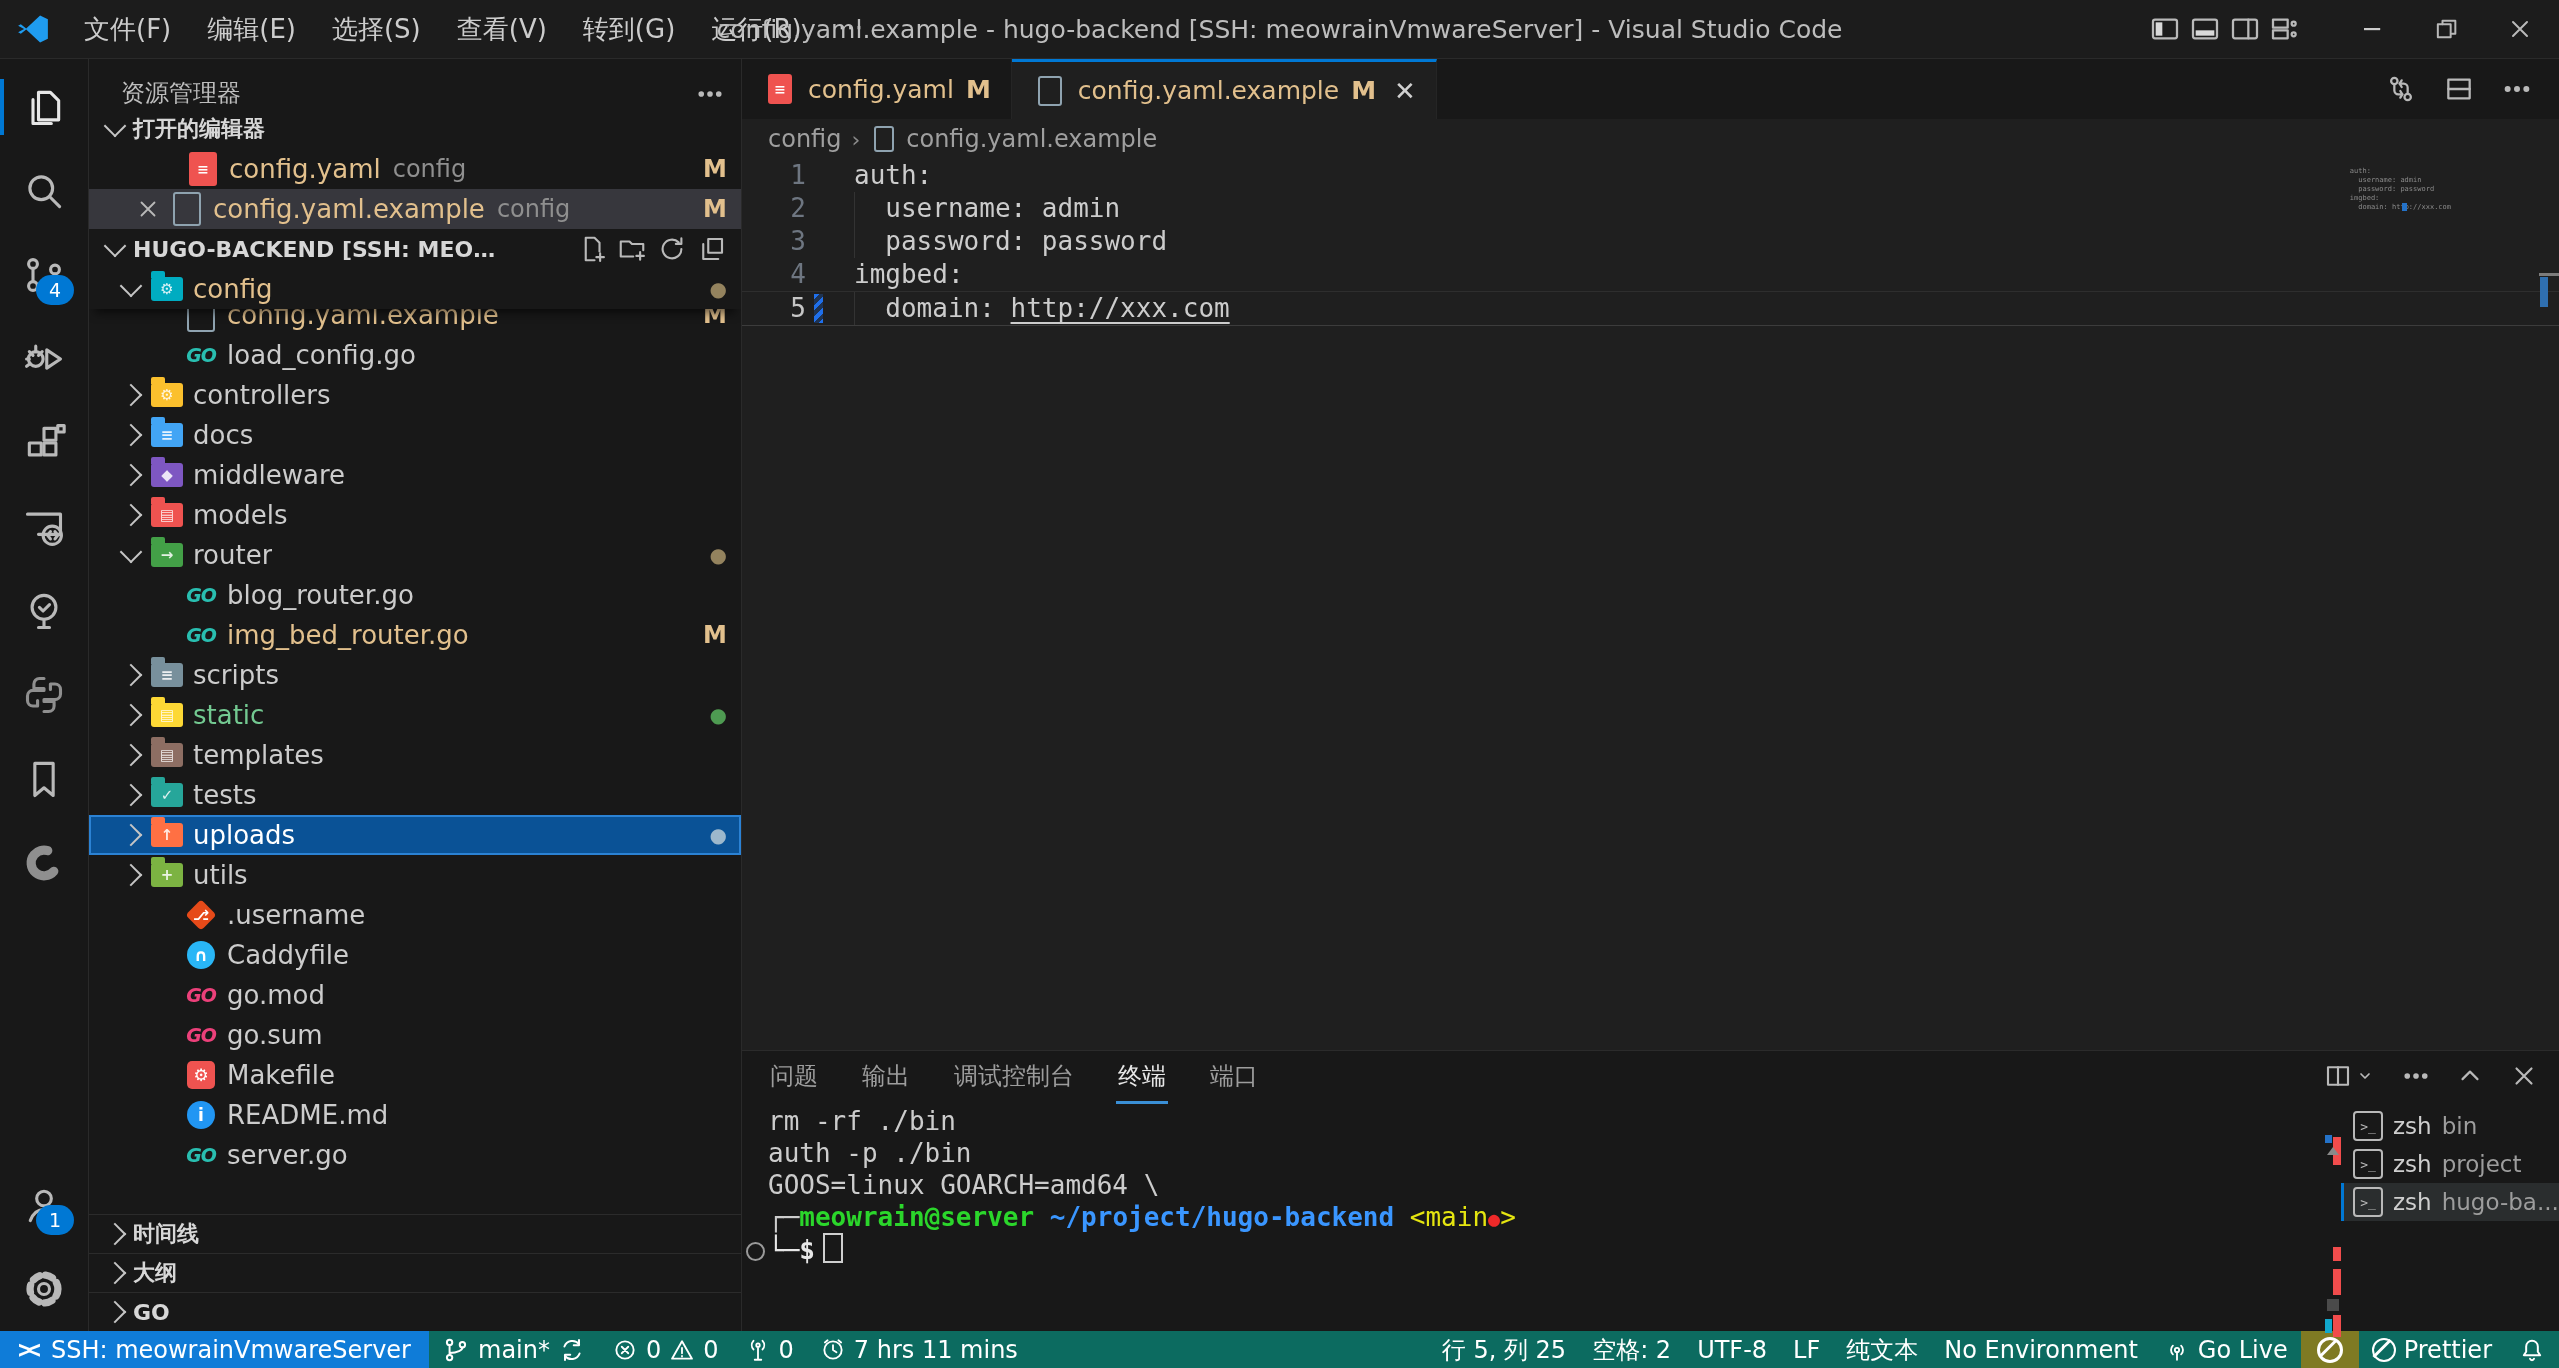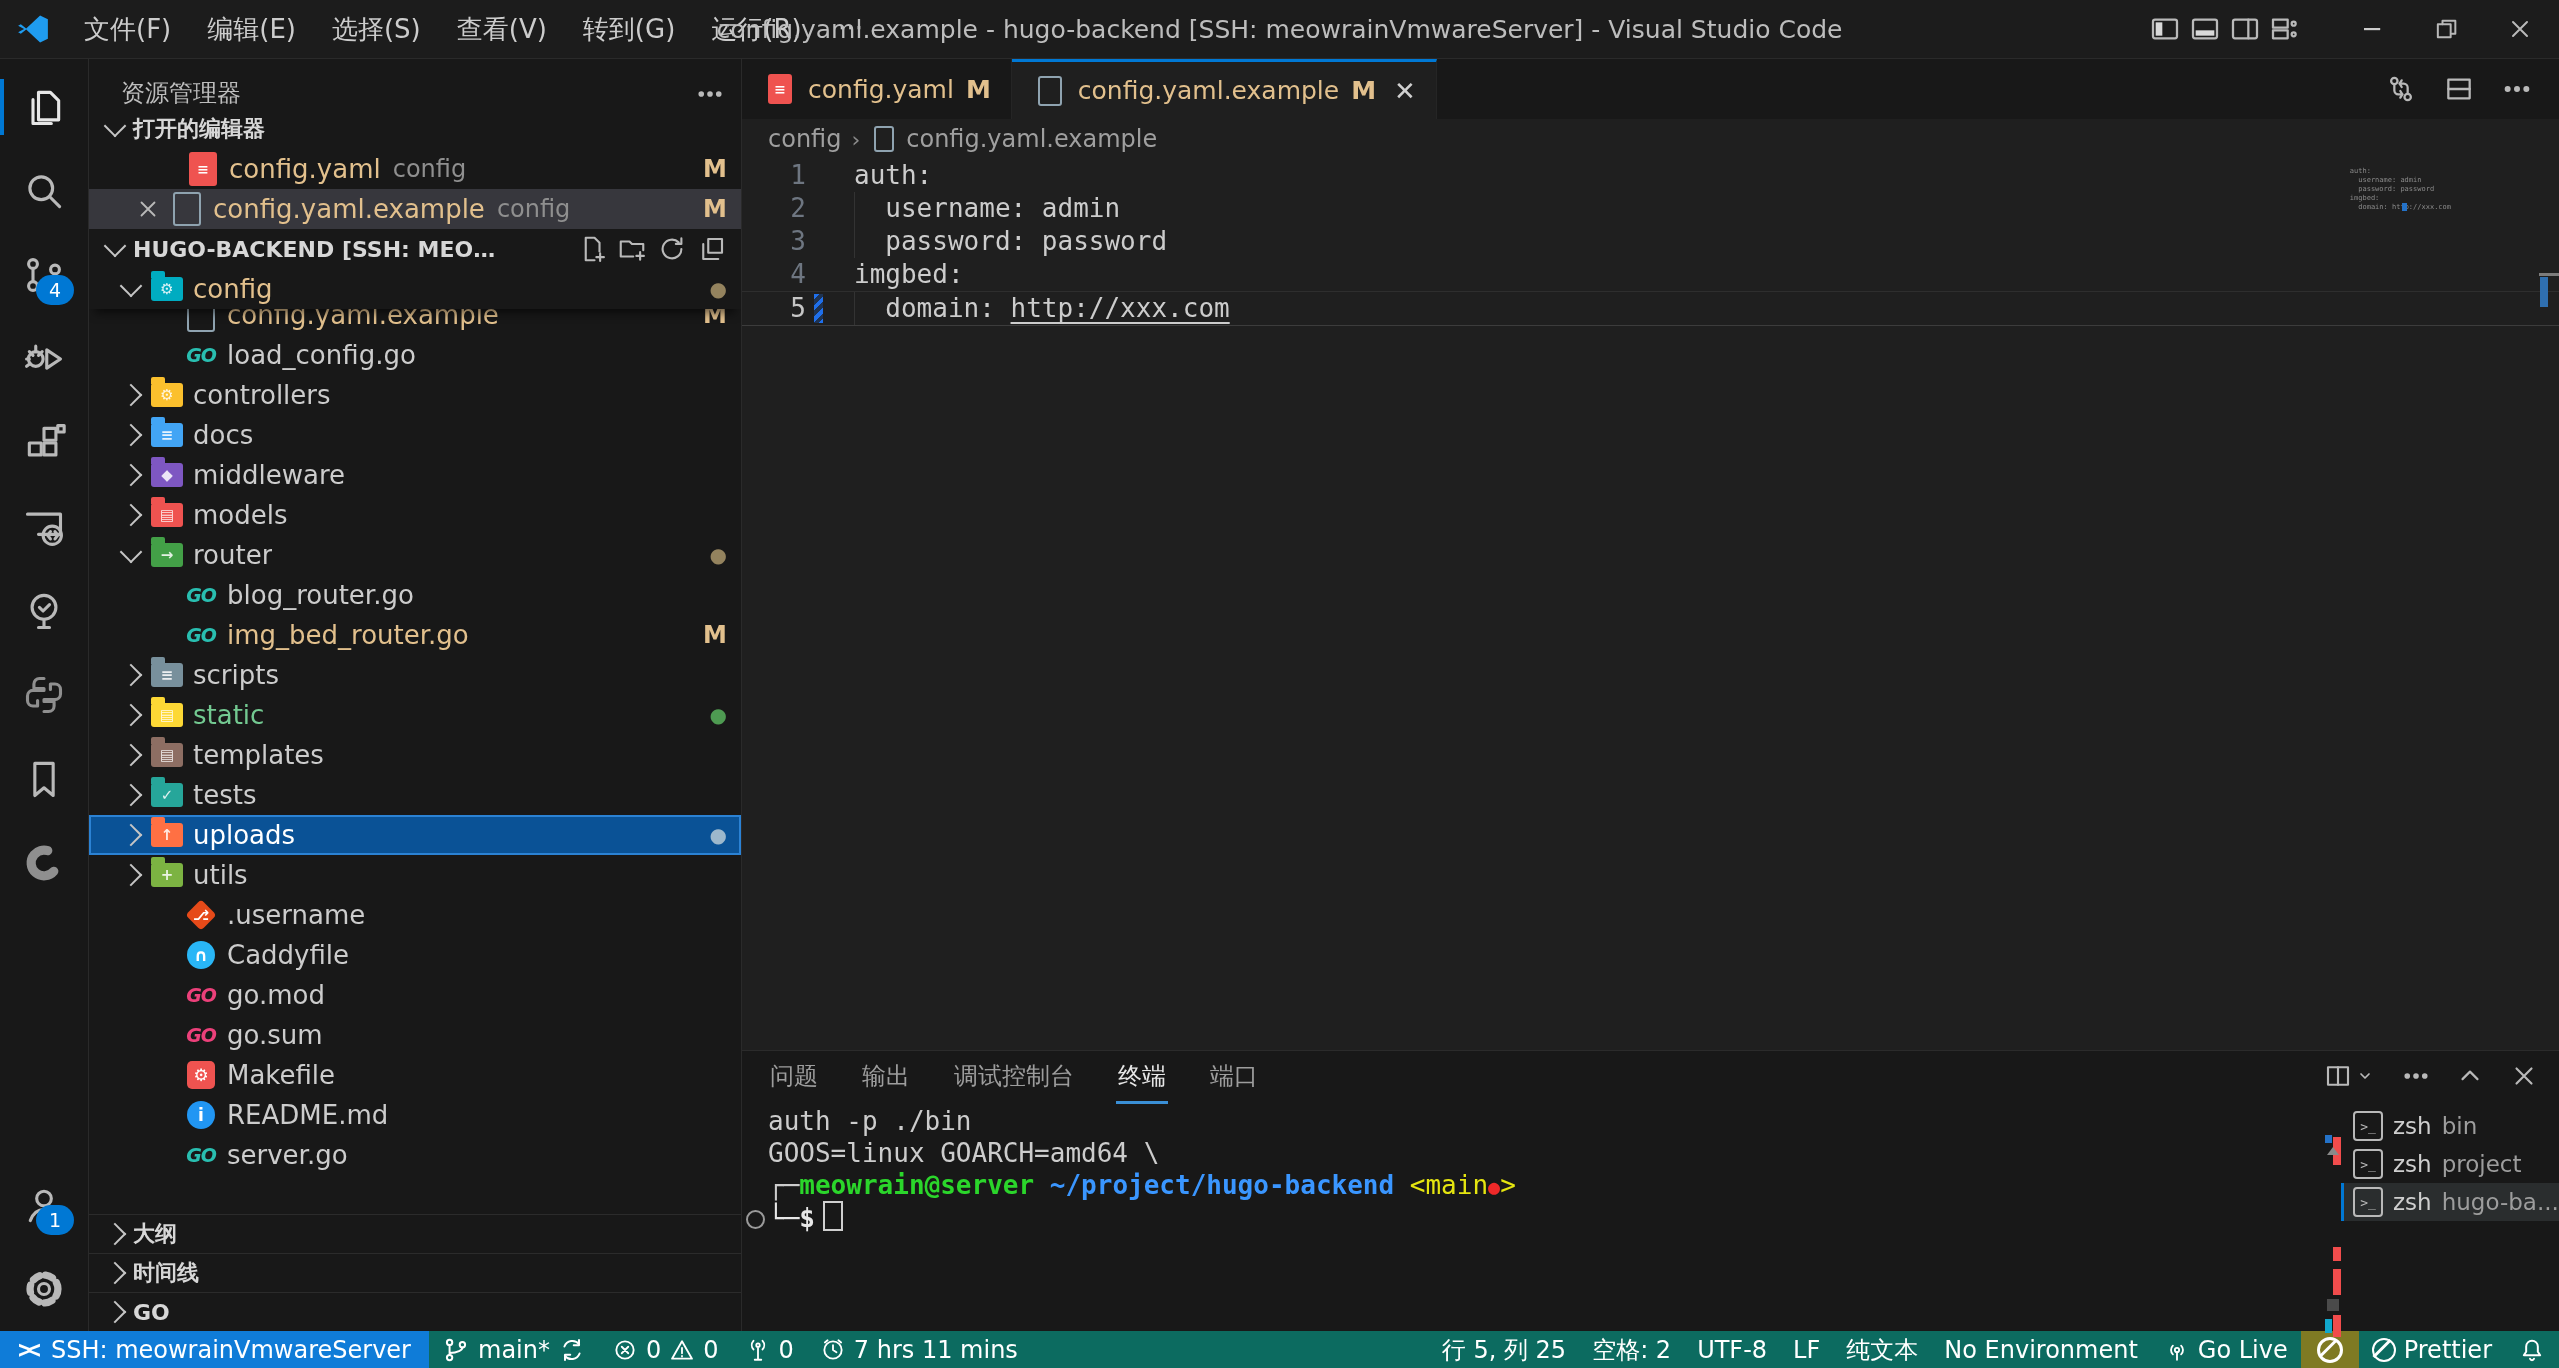--- a/index.html
+++ b/index.html
@@ -701,27 +701,27 @@
             </span>
           <span class="lbl">server.go</span>
         </div>
       </div>
 
       <div class="bottom-secs">
         <div class="bsec">
           <span class="chevbox">
               <span class="chev col"></span>
             </span>
+            <span>时间线</span>
+        </div>
+        <div class="bsec">
+          <span class="chevbox">
+              <span class="chev col"></span>
+            </span>
             <span>大纲</span>
-        </div>
-        <div class="bsec">
-          <span class="chevbox">
-              <span class="chev col"></span>
-            </span>
-            <span>时间线</span>
         </div>
         <div class="bsec">
           <span class="chevbox">
               <span class="chev col"></span>
             </span>
             <span>GO</span>
         </div>
       </div>
     </div>
 
@@ -843,20 +843,21 @@
               </span>
             <span>
                 <svg class="ico" width="30" height="30">
                   <use href="#i-x"></use>
                 </svg>
               </span>
           </span>
         </div>
 
         <div class="term">
+          <div class="tline">rm -rf ./bin</div>
           <div class="tline">auth -p ./bin</div>
           <div class="tline">GOOS=linux GOARCH=amd64 \</div>
           <div class="tline"><span>┌─</span><span class="tuser">meowrain@server</span><span> </span><span class="tpath">~/project/hugo-backend</span><span> </span><span class="tbr">&lt;main</span><span class="tdot">●</span><span class="tbr">&gt;</span></div>
           <div class="tline"><span class="promptwrap"><span class="cmd-circle"></span><span class="tdollar">└─$</span></span><span class="tcursor"></span></div>
         </div>
 
         <div class="sdecor">
           <i style="left:2px;top:28px;width:7px;height:8px;background:#2472c8"></i>
           <i style="left:10px;top:30px;width:8px;height:28px;background:#f14c4c"></i>
           <i style="left:4px;top:40px;width:0;height:0;border-left:6px solid transparent;border-right:6px solid transparent;border-bottom:8px solid #8a8a8a"></i>

